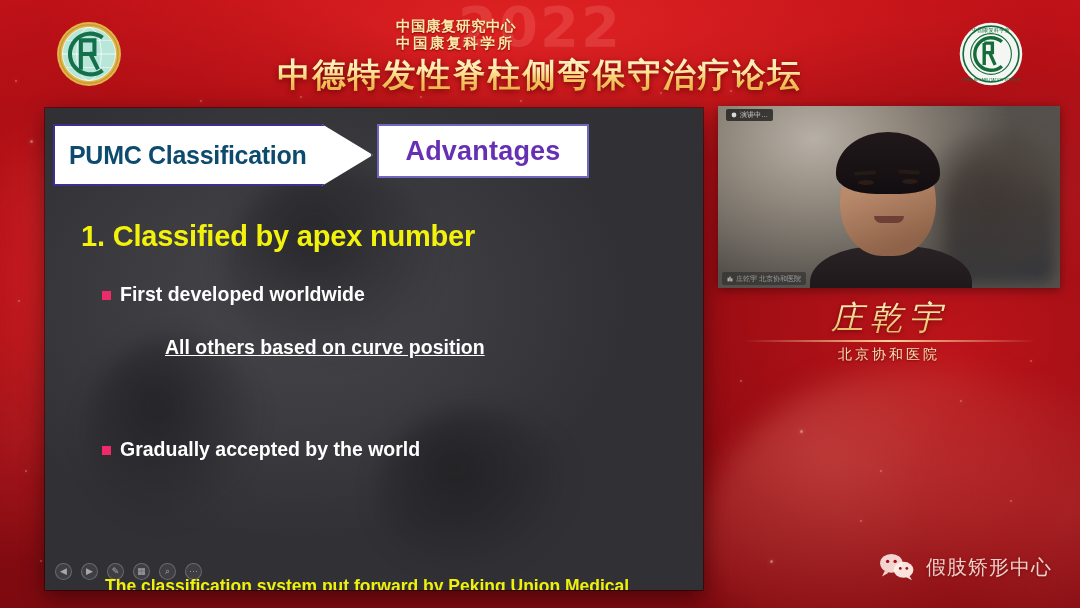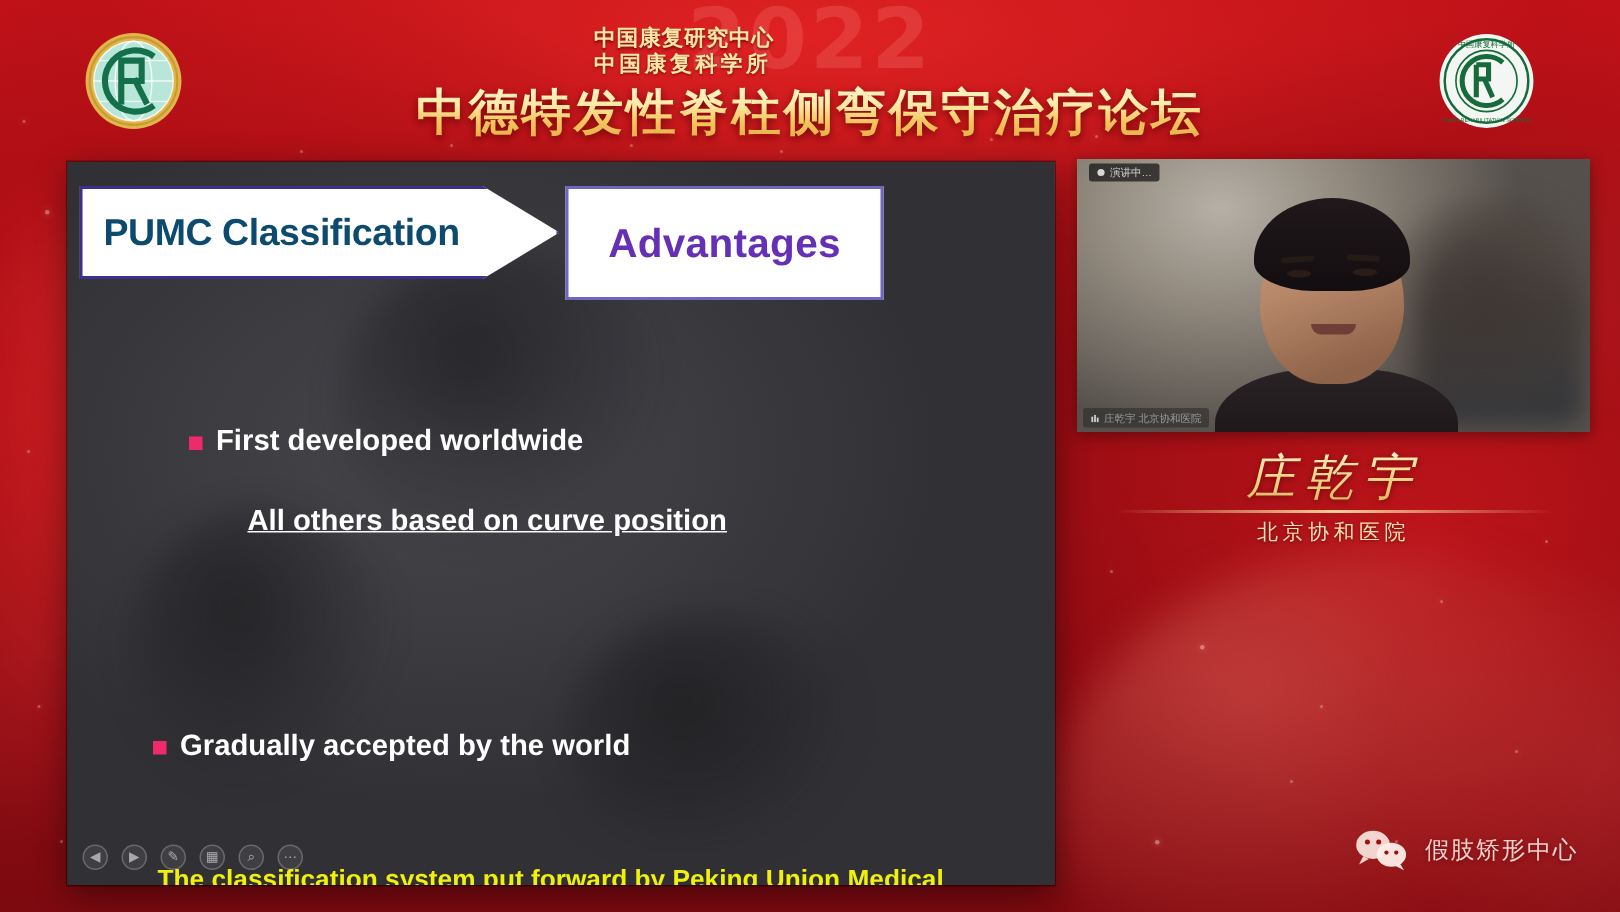--- a/index.html
+++ b/index.html
@@ -105,40 +105,40 @@
     position:absolute; left:0; top:0; width:320px; height:62px;
     background:#ffffff;
     border:2px solid #3b2f8f;
     clip-path: polygon(0 0, 84% 0, 100% 50%, 84% 100%, 0 100%);
     display:flex; align-items:center;
   }
   .arrow-box span {
     color:#0c4a6e; font-size:25px; font-weight:bold; padding-left:14px; letter-spacing:-0.3px;
   }
   .adv-box {
-    position:absolute; left:324px; top:0; width:212px; height:76px;
+    position:absolute; left:324px; top:0; width:212px; height:54px;
     background:#ffffff; border:2px solid #6f66c0;
     display:flex; align-items:center; justify-content:center;
   }
   .adv-box span { color:#6630b5; font-size:27px; font-weight:bold; letter-spacing:0.2px; }
 
   
   .h-num {
     position:absolute; left:36px; top:112px;
     color:#f2f20d; font-size:29px; font-weight:bold; letter-spacing:-0.2px;
   }
   .bullet { position:absolute; color:#ffffff; font-size:19.5px; font-weight:bold; }
   .bullet::before {
     content:""; position:absolute; left:-18px; top:8px;
     width:9px; height:9px; background:#ef2a6b;
   }
-  .b1 { left:75px; top:175px;margin-left:24px; }
+  .b1 { left:75px; top:175px; }
   .sub1 { position:absolute; left:120px; top:228px; color:#ffffff; font-size:19.5px; font-weight:bold;text-decoration:underline; }
   .b2 { left:75px; top:280px; }
-  .b3 { left:75px; top:330px;margin-top:48px; }
+  .b3 { left:75px; top:330px; }
 
   .yellow-para {
     position:absolute; left:60px; top:466px; width:580px;
     color:#f0f00c; font-size:17.5px; font-weight:bold; line-height:1.45;
   }
 
   
   .ppt-toolbar {
     position:absolute; left:10px; bottom:8px; height:22px;
     display:flex; align-items:center; gap:9px;
@@ -230,21 +230,21 @@
     position:absolute; left:718px; top:346px; width:342px; text-align:center;
     font-size:14px; letter-spacing:3px; color:#f6e0b4;
     text-shadow:0 1px 2px rgba(70,0,0,0.6);
   }
 
   
   .wechat-mark {
     position:absolute; right:28px; bottom:26px;
     display:flex; align-items:center; gap:10px;
     color:rgba(255,236,230,0.88);
-    font-size:16px; letter-spacing:1px;
+    font-size:20px; letter-spacing:1px;
     text-shadow:0 1px 3px rgba(80,0,0,0.5);
   }
   .wechat-icon { width:38px; height:30px; position:relative; }
 </style>
 </head>
 <body>
 
 <div class="bg"></div>
 <div class="bg-swirl"></div>
 <div class="bg-drape"></div>
@@ -328,20 +328,21 @@
 
   <div class="banner-row">
     <div class="arrow-box">
       <span>PUMC Classification</span>
     </div>
     <div class="adv-box">
       <span>Advantages</span>
     </div>
   </div>
 
+  <div class="h-num">1. Classified by apex number</div>
 
   <div class="bullet b1">First developed worldwide</div>
   <div class="sub1">All others based on curve position</div>
   <div class="bullet b3">Gradually accepted by the world</div>
 
   <div class="yellow-para">The classification system put forward by Peking Union Medical College (PUMC) is simple and easily understandable</div>
 
   <div class="ppt-toolbar" id="ppt-toolbar">
       <div class="ppt-btn">◀</div>
       <div class="ppt-btn">▶</div>

